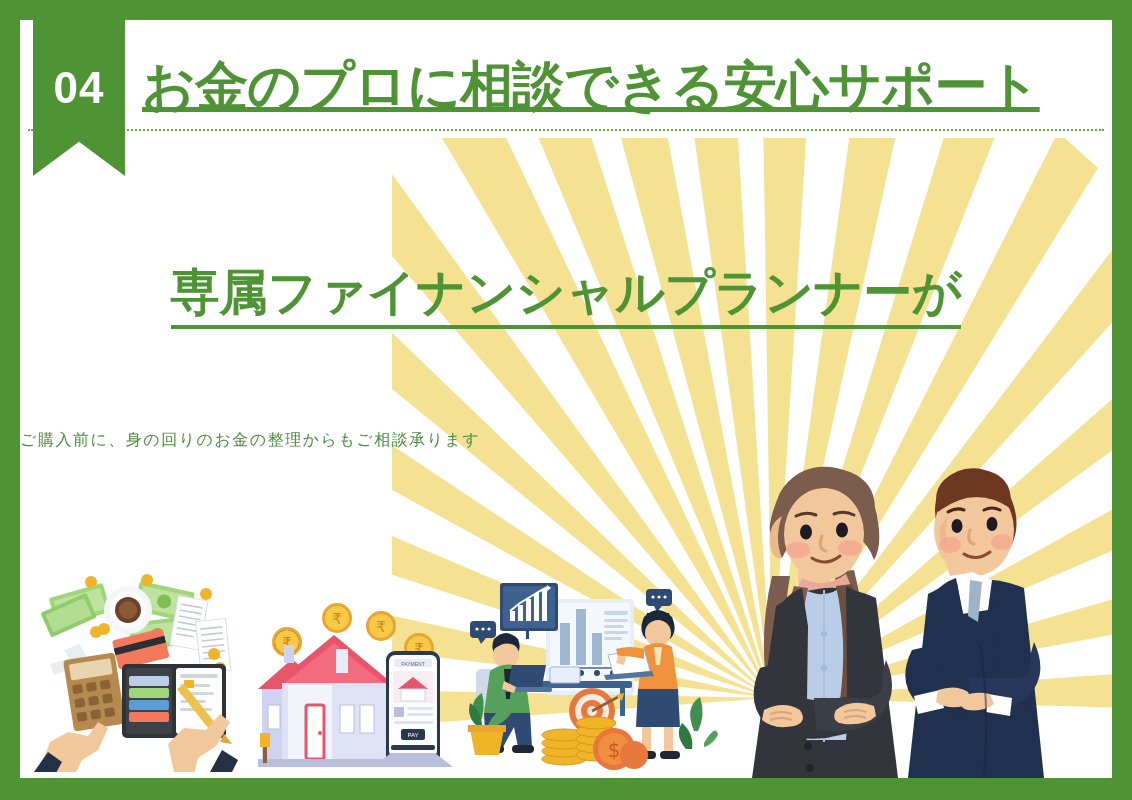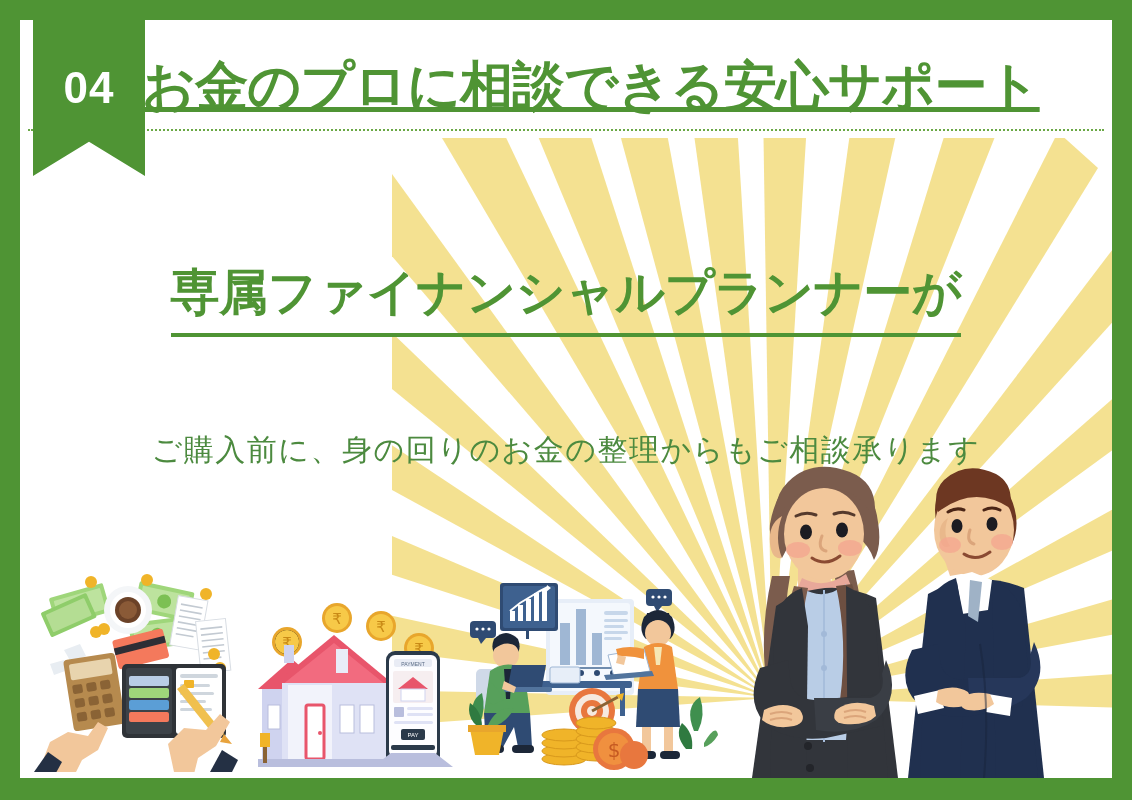--- a/index.html
+++ b/index.html
@@ -29,21 +29,21 @@
   .dotted-rule{
     position:absolute;
     left:8px;right:8px;top:109px;
     height:0;
     border-top:2px dotted #6aa845;
     z-index:1;
   }
   .ribbon{
     position:absolute;
     left:13px;top:0;
-    width:112px;height:156px;
+    width:92px;height:156px;
     background:#4f9434;
     z-index:3;
     clip-path:polygon(0 0,100% 0,100% 100%,50% 78%,0 100%);
   }
   .ribbon-num{
     position:absolute;
     left:0;right:0;top:46px;
     text-align:center;
     color:#ffffff;
     font-size:44px;
@@ -81,30 +81,30 @@
     z-index:5;
   }
   .headline-line{
     display:inline-block;
     color:#4f9434;
     font-size:49px;
     font-weight:bold;
     line-height:1.26;
     letter-spacing:-0.5px;
     border-bottom:4px solid #4f9434;
-    padding-bottom:9px;
+    padding-bottom:1px;
     white-space:nowrap;
   }
   .headline-row{margin-bottom:4px;}
   .subtitle{
     position:absolute;
     left:0;right:0;top:410px;
-    text-align:center;
+    text-align:left;
     color:#4c8a3f;
-    font-size:30px;
+    font-size:16px;
     letter-spacing:1.5px;
     white-space:nowrap;
     z-index:5;
   }
 
   
   .art-strip{
     position:absolute;
     left:0;right:0;bottom:0;
     height:330px;

